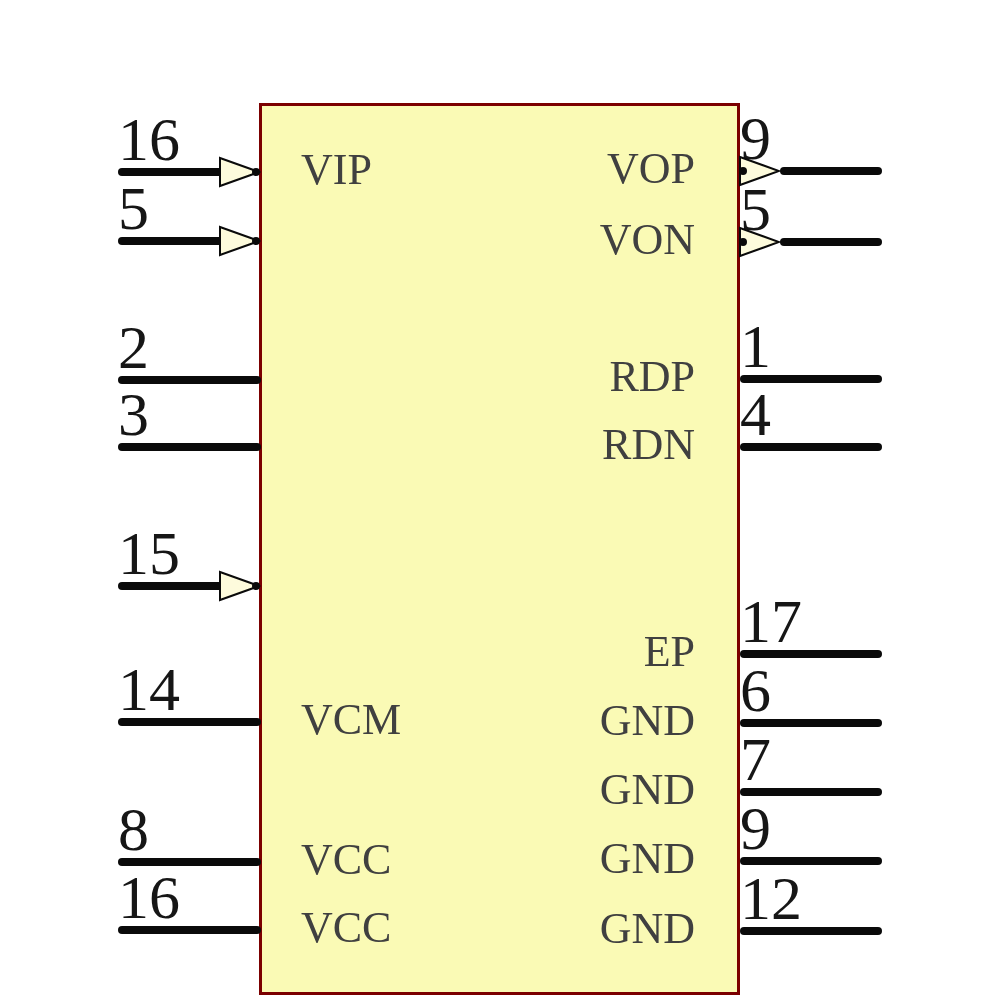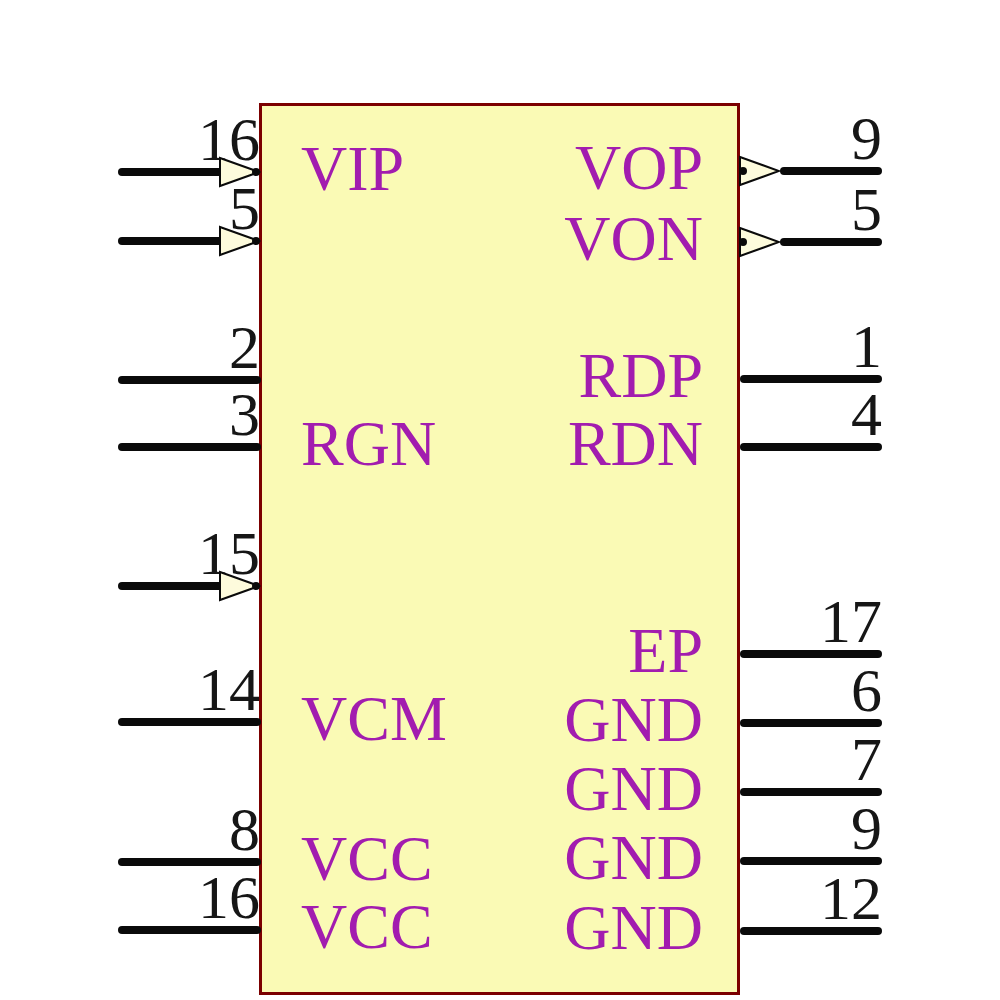--- a/index.html
+++ b/index.html
@@ -7,54 +7,53 @@
     position:relative; width:1000px; height:1000px;
     background:#ffffff; overflow:hidden;
     font-family:"Liberation Serif", serif; color:#161616;
   }
   .chip-body {
     position:absolute; left:259px; top:103px;
     width:475px; height:886px;
     background:#fafab5; border:3px solid #7b0000;
   }
   .lbl {
-    position:absolute; font-size:64px; line-height:1;
-    transform:translateY(-54%); white-space:nowrap; color:#a21caf;
+    position:absolute; font-size:44px; line-height:1;
+    transform:translateY(-54%); white-space:nowrap; color:#404040;
   }
   .lbl.l { left:39px; }
-  .lbl.r { right:34px; text-align:left; }
+  .lbl.r { right:42px; text-align:left; }
   .pin { position:absolute; width:142px; height:0; }
   .pin.left  { left:118px; }
   .pin.right { left:740px; }
   .wire {
     position:absolute; top:-4px; height:8px;
     background:#0a0a0a; border-radius:4px;
   }
   .pin.left  .wire { left:0; width:143px; }
   .pin.left.has-arrow .wire { width:106px; }
   .pin.right .wire { left:0; width:142px; }
   .pin.right.has-arrow .wire { left:40px; width:102px; }
   .num {
     position:absolute; left:0; bottom:2px; width:142px;
-    text-align:right; font-size:62px; line-height:1; color:#161616;
+    text-align:left; font-size:62px; line-height:1; color:#161616;
   }
   .arrow { position:absolute; top:-16px; }
   .pin.left  .arrow { left:101px; }
   .pin.right .arrow { left:-1px; }
   .tri { fill:#fdfbdc; stroke:#0a0a0a; stroke-width:2; stroke-linejoin:miter; }
   .dot { fill:#0a0a0a; }
 </style>
 </head>
 <body>
 
 <div class="canvas">
 
   <div class="chip-body">
     <div class="lbl l" style="top:66px">VIP</div>
-    <div class="lbl l" style="top:341px">RGN</div>
     <div class="lbl l" style="top:616px">VCM</div>
     <div class="lbl l" style="top:756px">VCC</div>
     <div class="lbl l" style="top:824px">VCC</div>
 
     <div class="lbl r" style="top:65px">VOP</div>
     <div class="lbl r" style="top:136px">VON</div>
     <div class="lbl r" style="top:273px">RDP</div>
     <div class="lbl r" style="top:341px">RDN</div>
     <div class="lbl r" style="top:548px">EP</div>
     <div class="lbl r" style="top:617px">GND</div>

